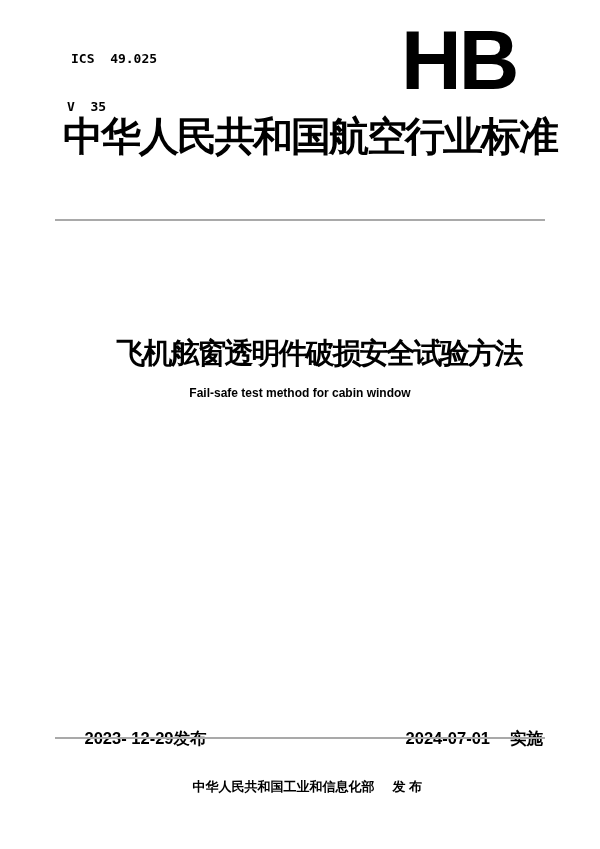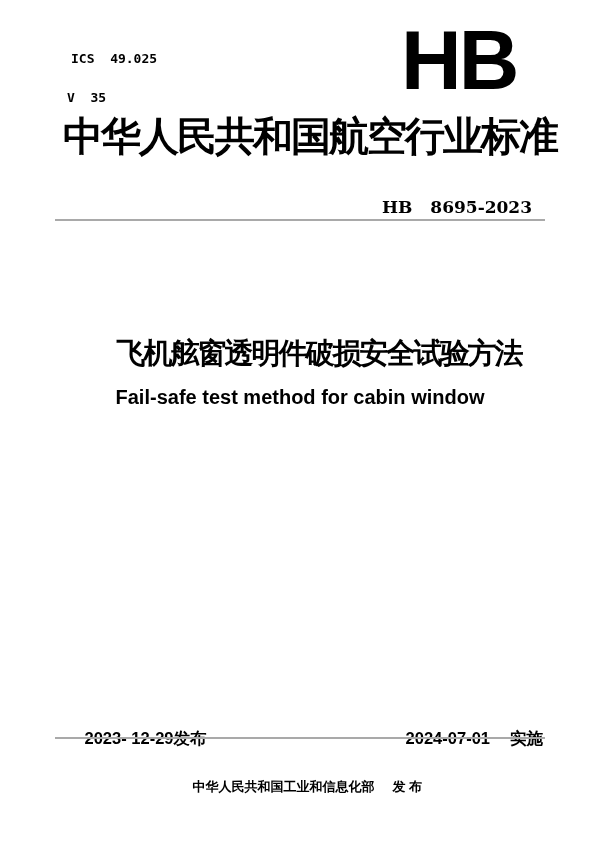--- a/index.html
+++ b/index.html
@@ -25,21 +25,21 @@
     position:absolute;
     left:71px;
     top:26px;
     font-family:"DejaVu Sans Mono","Liberation Mono",monospace;
     font-size:13px;
     font-weight:600;
     line-height:1.0;
     white-space:pre;
   }
   .ics-block .ics-line{display:block;}
-  .ics-block .ics-line + .ics-line{margin-left:-4px;}
+  .ics-block .ics-line + .ics-line{margin-top:9px;margin-left:-4px;}
   
   .logo{
     position:absolute;
     left:401px;
     top:22px;
     font-size:84px;
     font-weight:bold;
     letter-spacing:-3px;
     line-height:0.92;
   }
@@ -89,21 +89,21 @@
     font-weight:bold;
     letter-spacing:-2px;
     white-space:nowrap;
   }
   .doc-subtitle{
     position:absolute;
     top:386px;
     left:0;
     width:100%;
     text-align:center;
-    font-size:20px;
+    font-size:12px;
     font-weight:bold;
   }
   
   .dates-row{
     position:absolute;
     top:709px;
     left:57px;
     right:57px;
     display:flex;
     justify-content:space-between;
@@ -132,23 +132,20 @@
 
   <div class="ics-block">
     <span class="ics-line">ICS  49.025</span>
     <span class="ics-line">V  35</span>
   </div>
 
   <div class="logo">HB</div>
 
   <div class="category-title">中华人民共和国航空行业标准</div>
 
-  <div class="std-num">
-    <span class="std-prefix">HB</span><span>8695-2023</span>
-  </div>
 
   <div class="rule rule-top"></div>
 
   <div class="doc-title">飞机舷窗透明件破损安全试验方法</div>
 
   <div class="doc-subtitle">Fail-safe test method for cabin window</div>
 
   <div class="dates-row">
     <div class="date-left">
       <span>2023- 12-29</span><span>发布</span>

